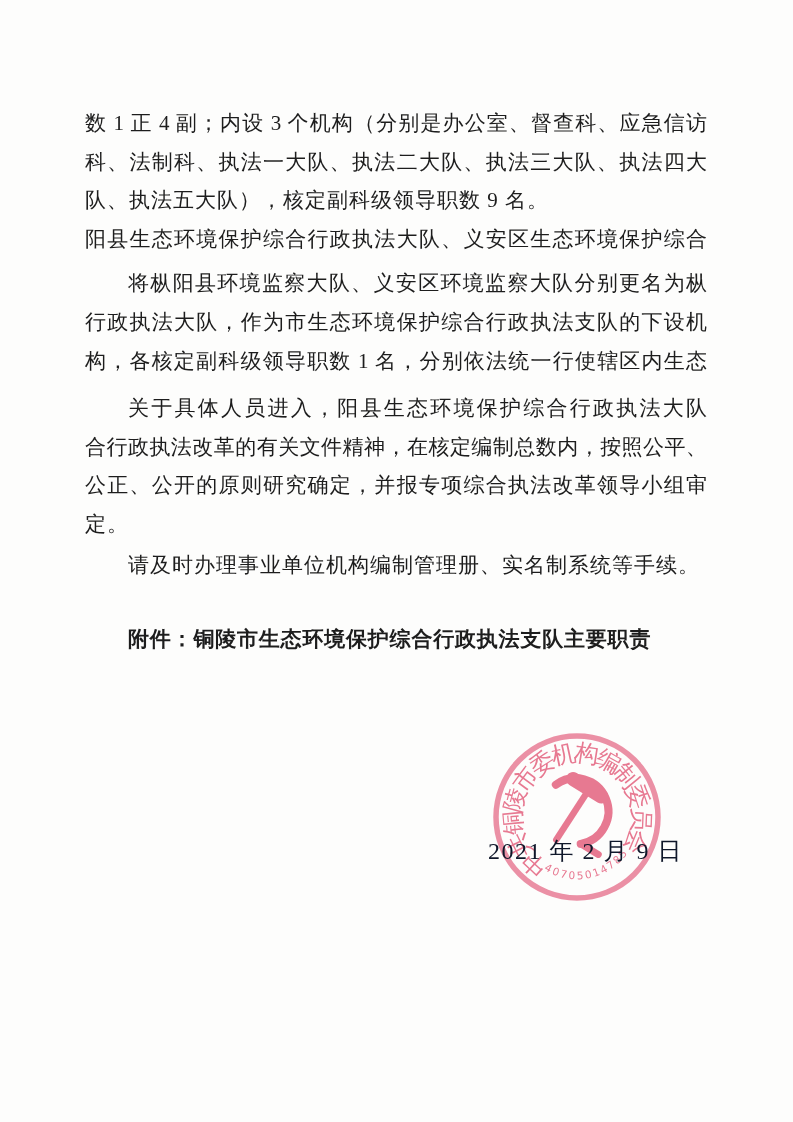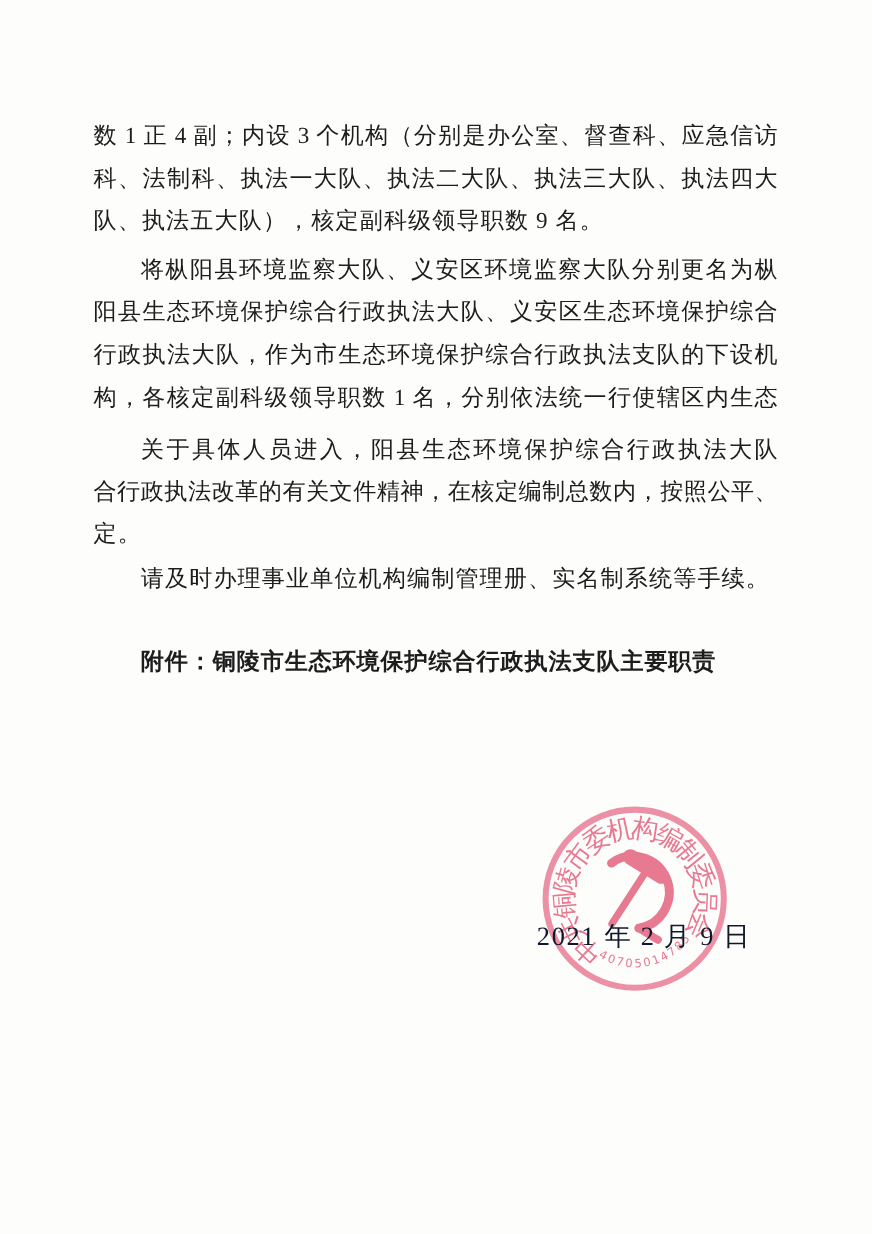--- a/index.html
+++ b/index.html
@@ -48,26 +48,27 @@
 </style>
 </head>
 <body>
 
 <div class="page">
 
   <main class="body-text">
     <div class="ln fill">数 1 正 4 副；内设 3 个机构（分别是办公室、督查科、应急信访</div>
     <div class="ln fill">科、法制科、执法一大队、执法二大队、执法三大队、执法四大</div>
     <div class="ln">队、执法五大队），核定副科级领导职数 9 名。</div>
+    <div class="ln fill">阳县生态环境保护综合行政执法大队、义安区生态环境保护综合</div>
     <div class="ln fill ind g1">将枞阳县环境监察大队、义安区环境监察大队分别更名为枞</div>
-    <div class="ln fill">阳县生态环境保护综合行政执法大队、义安区生态环境保护综合</div>
     <div class="ln fill">行政执法大队，作为市生态环境保护综合行政执法支队的下设机</div>
     <div class="ln fill">构，各核定副科级领导职数 1 名，分别依法统一行使辖区内生态</div>
     <div class="ln fill ind g2">关于具体人员进入，阳县生态环境保护综合行政执法大队</div>
     <div class="ln fill">合行政执法改革的有关文件精神，在核定编制总数内，按照公平、</div>
+    <div class="ln fill">公正、公开的原则研究确定，并报专项综合执法改革领导小组审</div>
     <div class="ln">定。</div>
     <div class="ln ind g3">请及时办理事业单位机构编制管理册、实名制系统等手续。</div>
     <div class="attachment">附件：铜陵市生态环境保护综合行政执法支队主要职责</div>
   </main>
 
   <div class="seal">
     <svg viewBox="-100 -100 200 200" xmlns="http://www.w3.org/2000/svg">
       <circle r="81" fill="none" stroke-width="5.5" stroke="#e87e97"></circle>
       <g transform="rotate(-12)">
         <g class="arc" fill="#e4627f">

